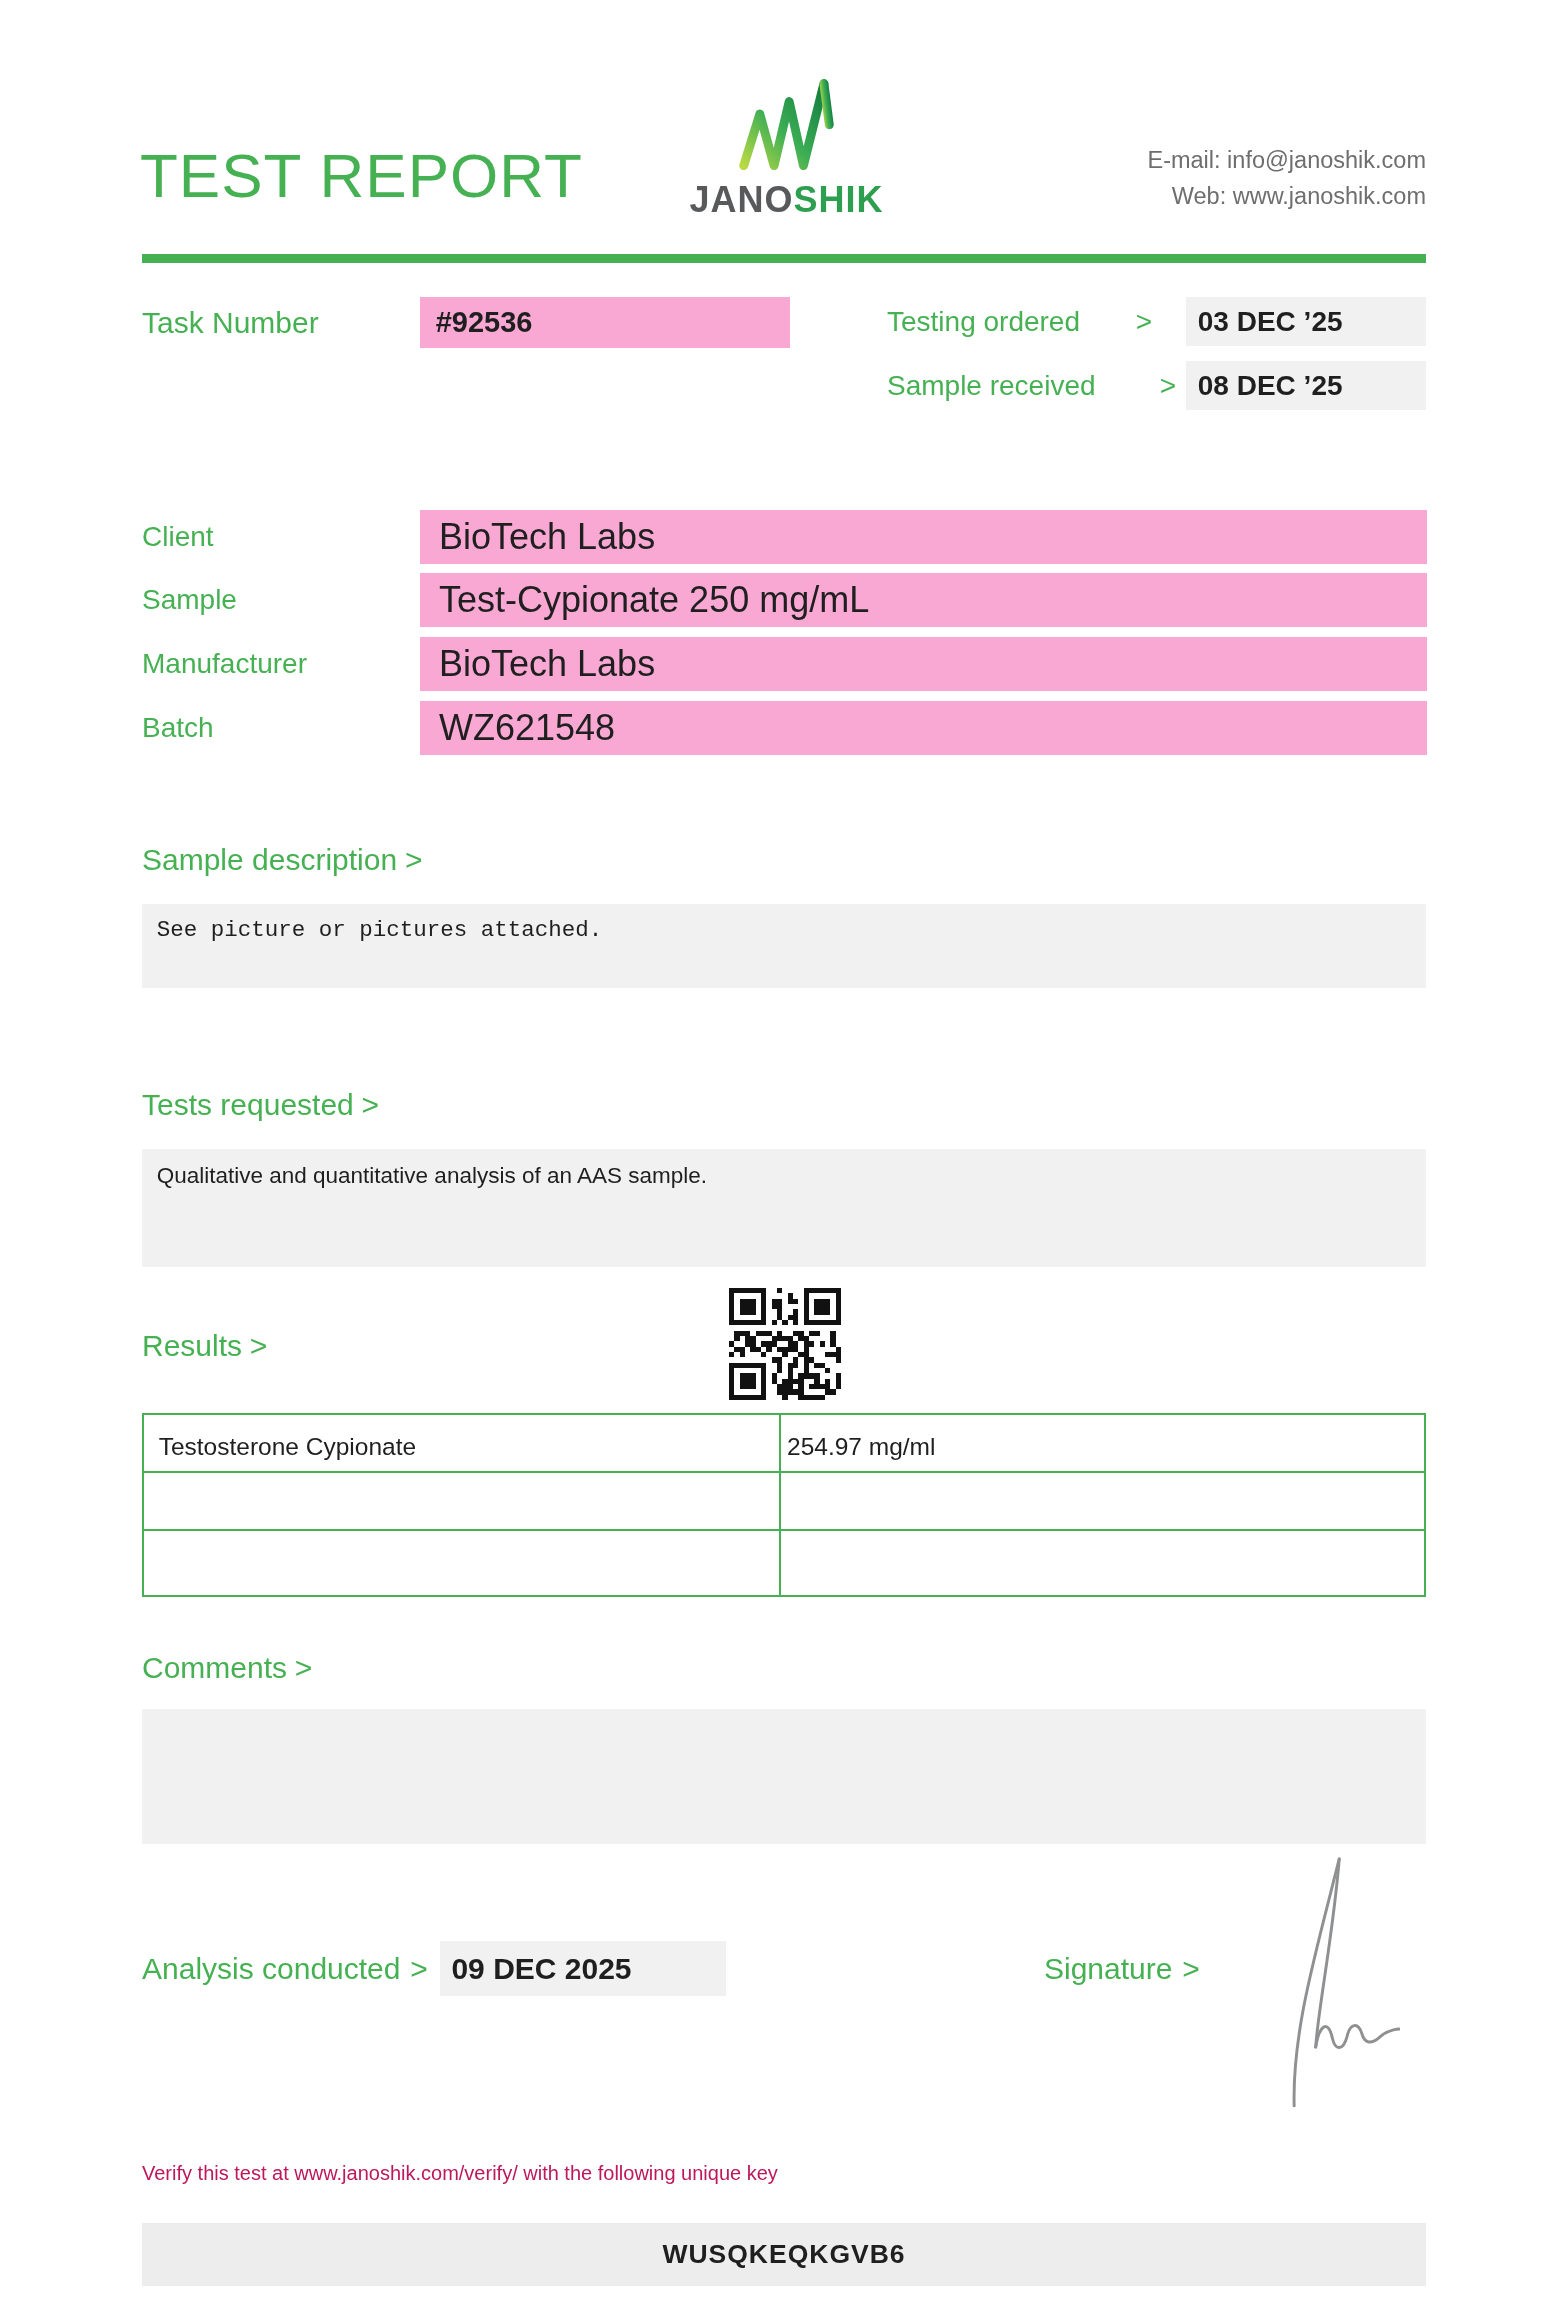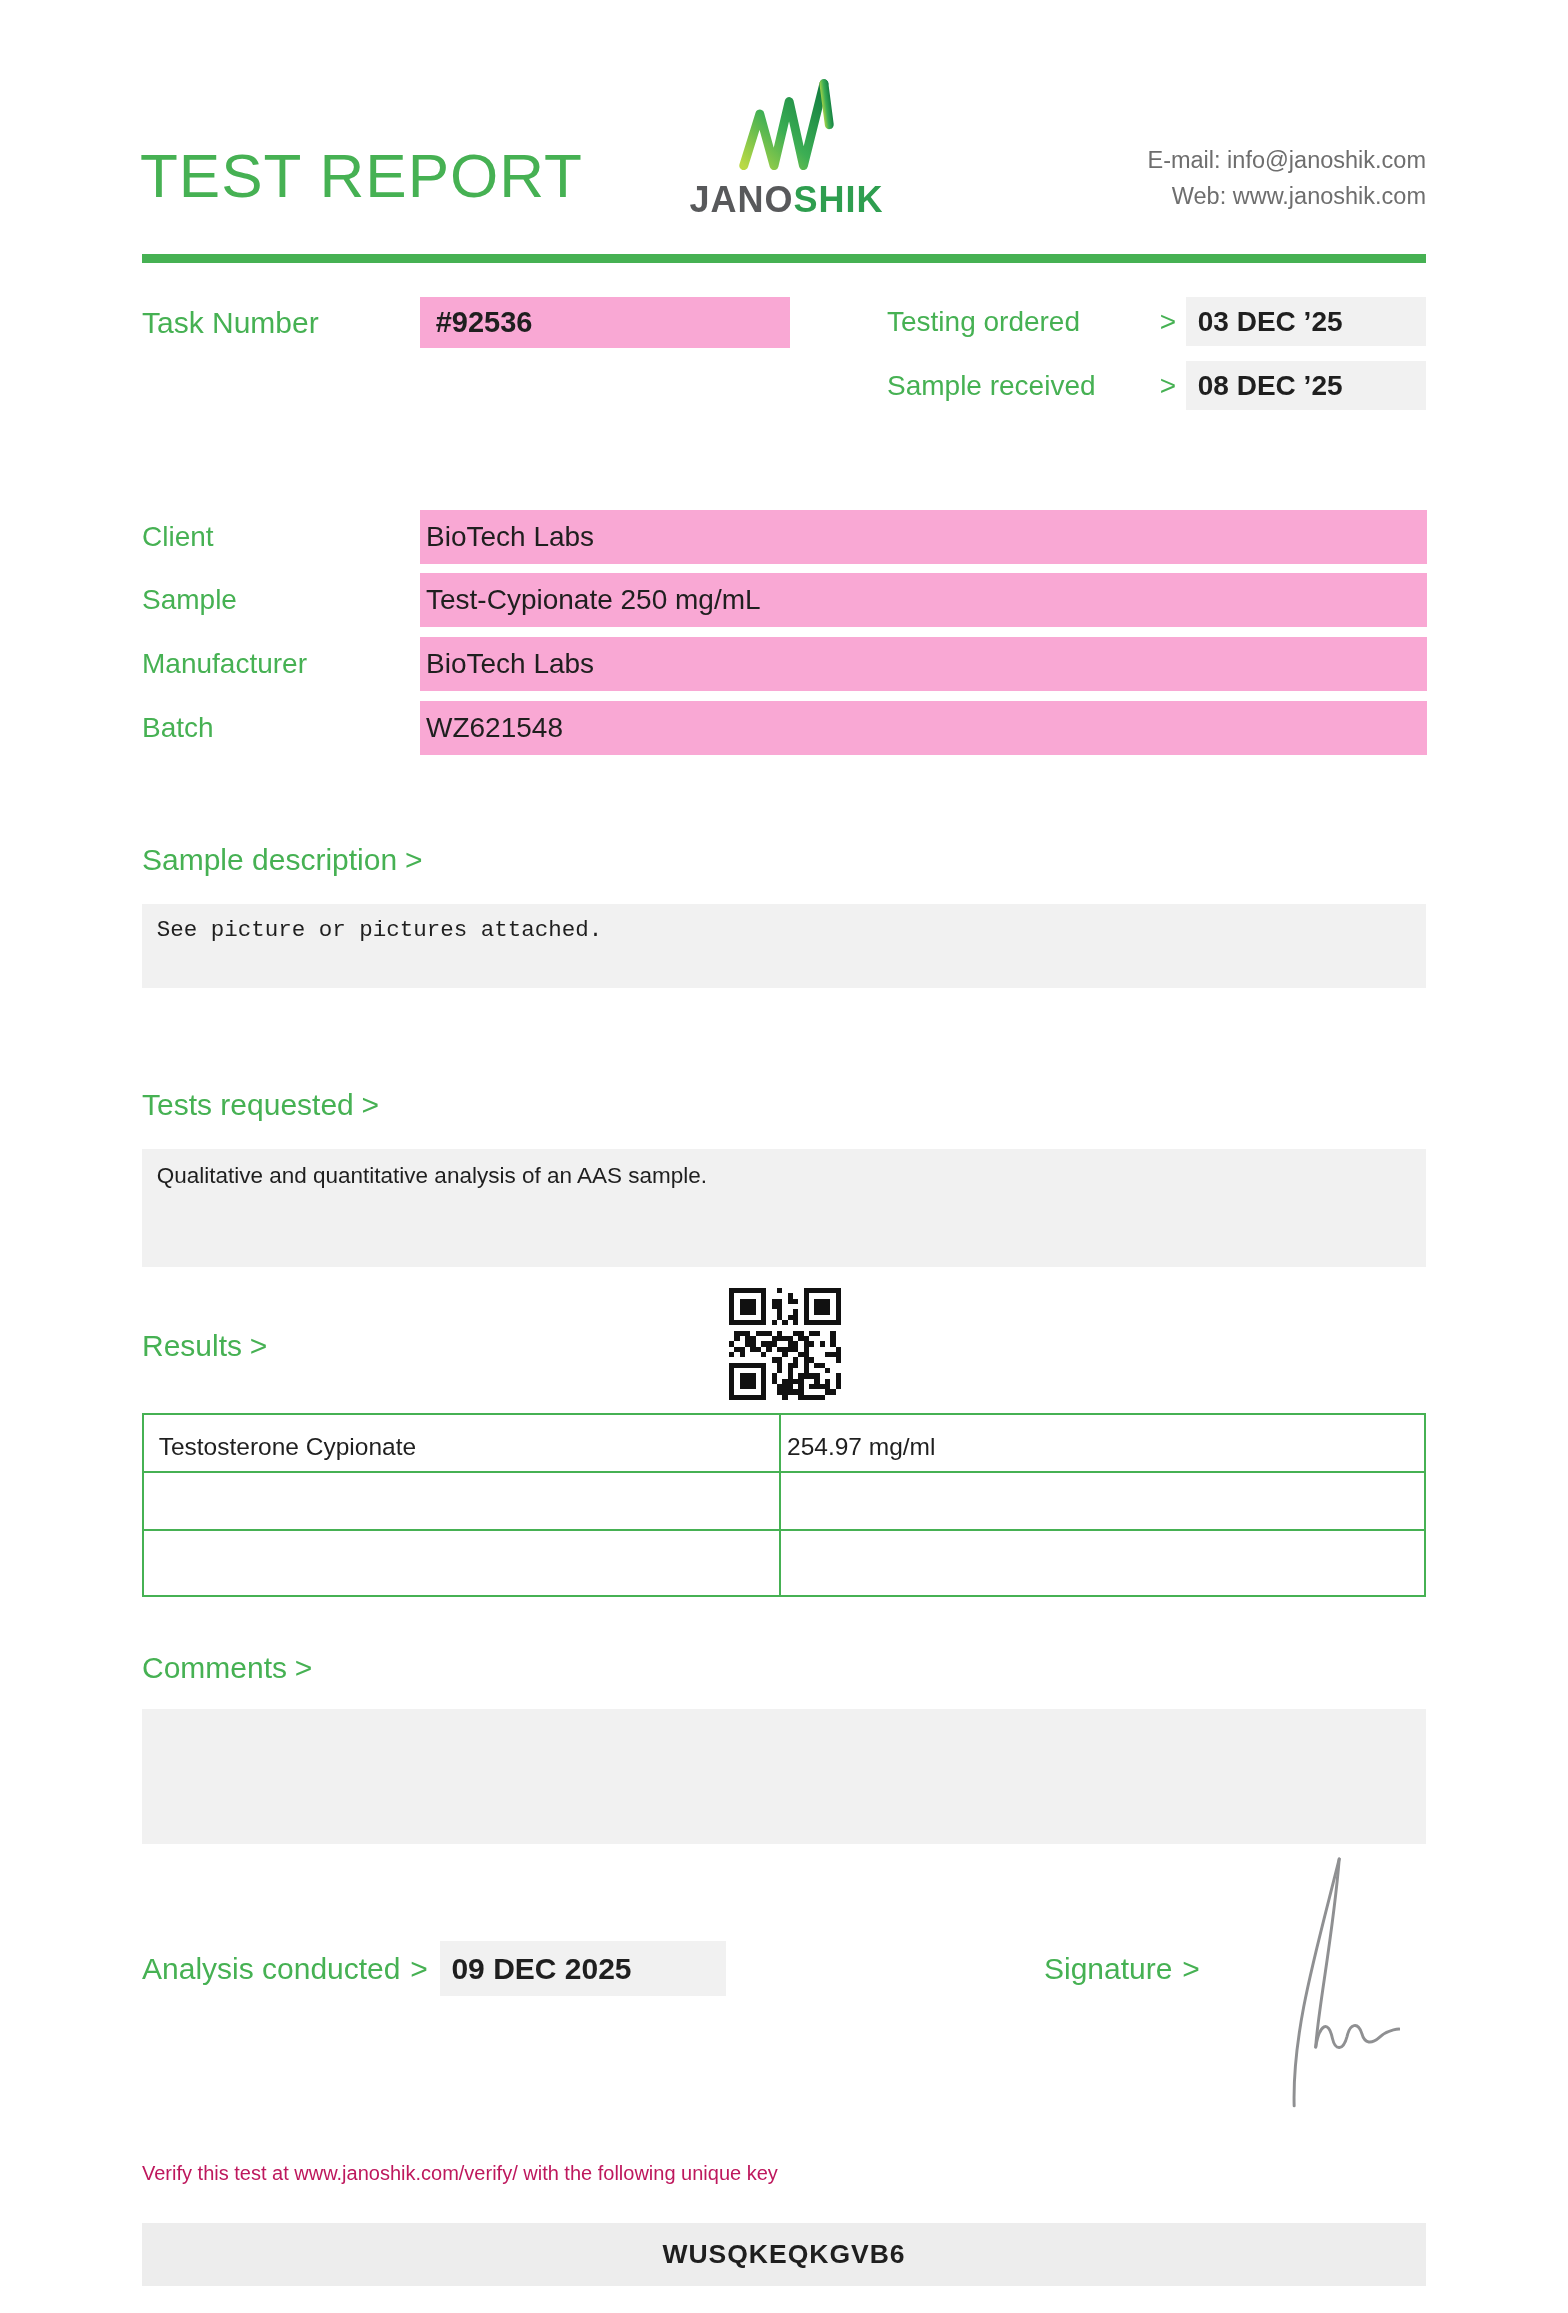--- a/index.html
+++ b/index.html
@@ -21,21 +21,21 @@
   .rule{left:142px;top:254px;width:1284px;height:8.8px;background:#46b153;}
   
   .task-label{left:142px;top:297px;height:51px;line-height:51px;font-size:30px;}
   .task-box{left:420px;top:297px;width:370px;height:51px;line-height:51px;font-size:29px;font-weight:600;padding-left:15.7px;box-sizing:border-box;}
   .meta-row{left:887px;width:539px;height:49px;display:flex;align-items:center;}
   .meta-row .lbl{flex:1;font-size:28px;}
   .meta-row .arr{font-size:28px;margin-right:9.8px;}
   .meta-row .val{width:240px;height:49px;line-height:49px;background:#f1f1f1;font-size:28px;font-weight:600;padding-left:11.8px;box-sizing:border-box;}
   
   .info-label{left:142px;font-size:28px;height:54px;line-height:54px;}
-  .info-box{left:420px;width:1007px;height:54px;line-height:54px;font-size:28px;font-weight:500;padding-left:6px;box-sizing:border-box;}
+  .info-box{left:420px;width:1007px;height:54px;line-height:54px;font-size:36px;font-weight:500;padding-left:19px;box-sizing:border-box;}
   
   .sec-head{left:142px;font-size:30px;color:#46b153;}
   .sec-head .arr{margin-left:7.8px;}
   .sec-box{left:142px;width:1284px;background:#f1f1f1;font-size:22.5px;line-height:29px;padding:11.8px 14.7px;box-sizing:border-box;}
   
   .res-row{left:142px;width:1284px;height:68px;border:2px solid #46b153;box-sizing:border-box;display:flex;background:#fff;}
   .res-cell-a{width:637px;border-right:2px solid #46b153;display:flex;align-items:center;padding-left:14.7px;font-size:24.5px;box-sizing:border-box;}
   .res-cell-b{flex:1;display:flex;align-items:center;padding-left:6px;font-size:24.5px;box-sizing:border-box;}
   
   .foot-row{display:flex;align-items:center;height:55px;}
@@ -77,21 +77,21 @@
   <div class="abs contact">
     <div>E-mail: info@janoshik.com</div>
     <div>Web: www.janoshik.com</div>
   </div>
 
   <div class="abs rule"></div>
 
   <div class="abs task-label green">Task Number</div>
   <div class="abs task-box box">#92536</div>
 
-  <div class="abs meta-row" style="top:297px;">
+  <div class="abs meta-row" style="top:297px;gap:24px;">
     <span class="lbl green">Testing ordered</span>
     <span class="arr green">&gt;</span>
     <span class="val">03 DEC ’25</span>
   </div>
 
   <div class="abs meta-row" style="top:361px;">
     <span class="lbl green">Sample received</span>
     <span class="arr green">&gt;</span>
     <span class="val">08 DEC ’25</span>
   </div>

